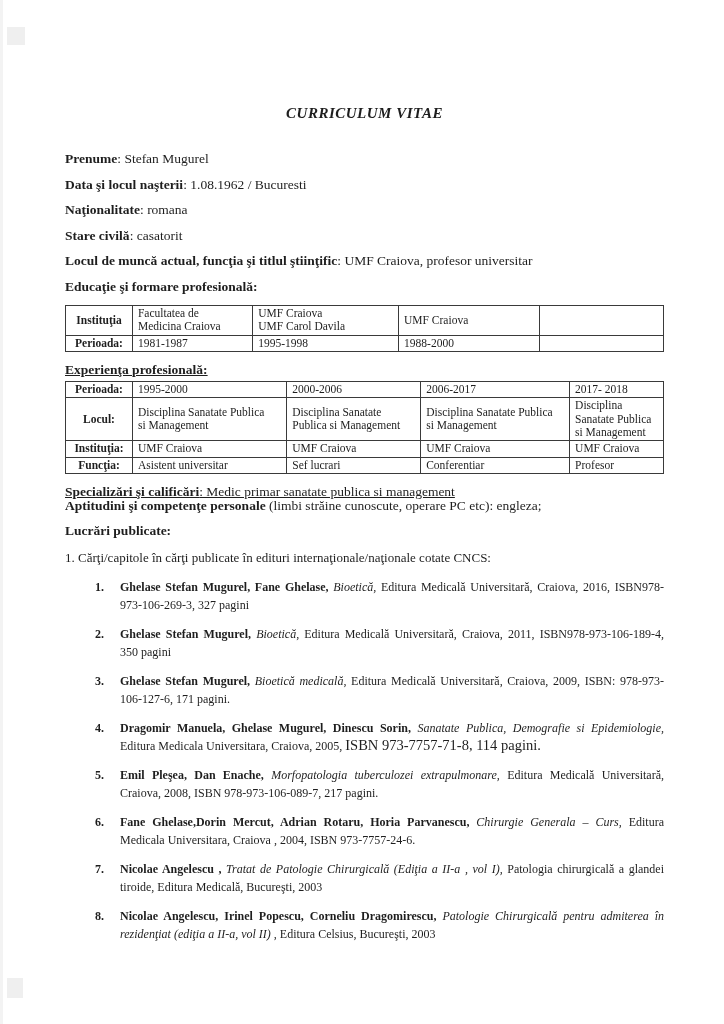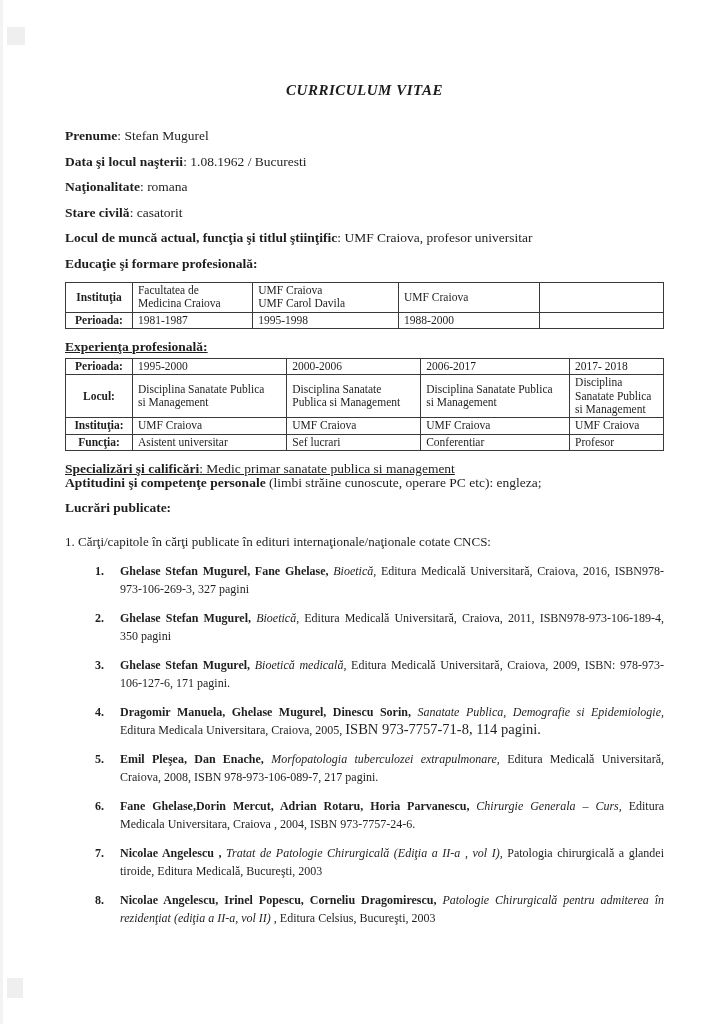--- a/index.html
+++ b/index.html
@@ -11,21 +11,21 @@
     font-family:"Liberation Serif","DejaVu Serif",serif;
     color:#1e1e1e;
   }
   .scan-edge { position:absolute; left:0; top:0; width:3px; height:100%; background:#f3f3f3; }
   .scan-mark-top { position:absolute; left:7px; top:27px; width:18px; height:18px; background:#efefef; }
   .scan-mark-bottom { position:absolute; left:7px; top:978px; width:16px; height:20px; background:#efefef; }
 
   .content { position:absolute; left:65px; right:60px; top:0; }
 
   .doc-title {
-    padding-top:82px;
+    padding-top:105px;
     text-align:center;
     font-size:15px;
     font-weight:bold;
     font-style:italic;
     letter-spacing:0.5px;
   }
 
   .fields { margin-top:30px; }
   .field { margin-bottom:11.5px; font-size:13.5px; line-height:14px; }
   .field .label { font-weight:bold; }
@@ -44,21 +44,21 @@
     vertical-align:middle;
     white-space:pre-line;
   }
   table.cv-table td.rowlabel {
     font-weight:bold;
     text-align:center;
   }
 
   .sec-heading { margin-top:11px; margin-bottom:0;text-decoration:underline; }
 
-  .pub-intro { margin-top:19px; font-size:13px; line-height:15px; }
+  .pub-intro { margin-top:12px; font-size:13px; line-height:15px; }
   .pub-list { margin-top:14px; }
   .pub {
     display:flex;
     padding-left:30px;
     margin-bottom:13px;
     font-size:12px;
     line-height:16.5px;
   }
   .pub .num { width:25px; min-width:25px; font-weight:bold; }
   .pub .text { flex:1; text-align:justify; }

